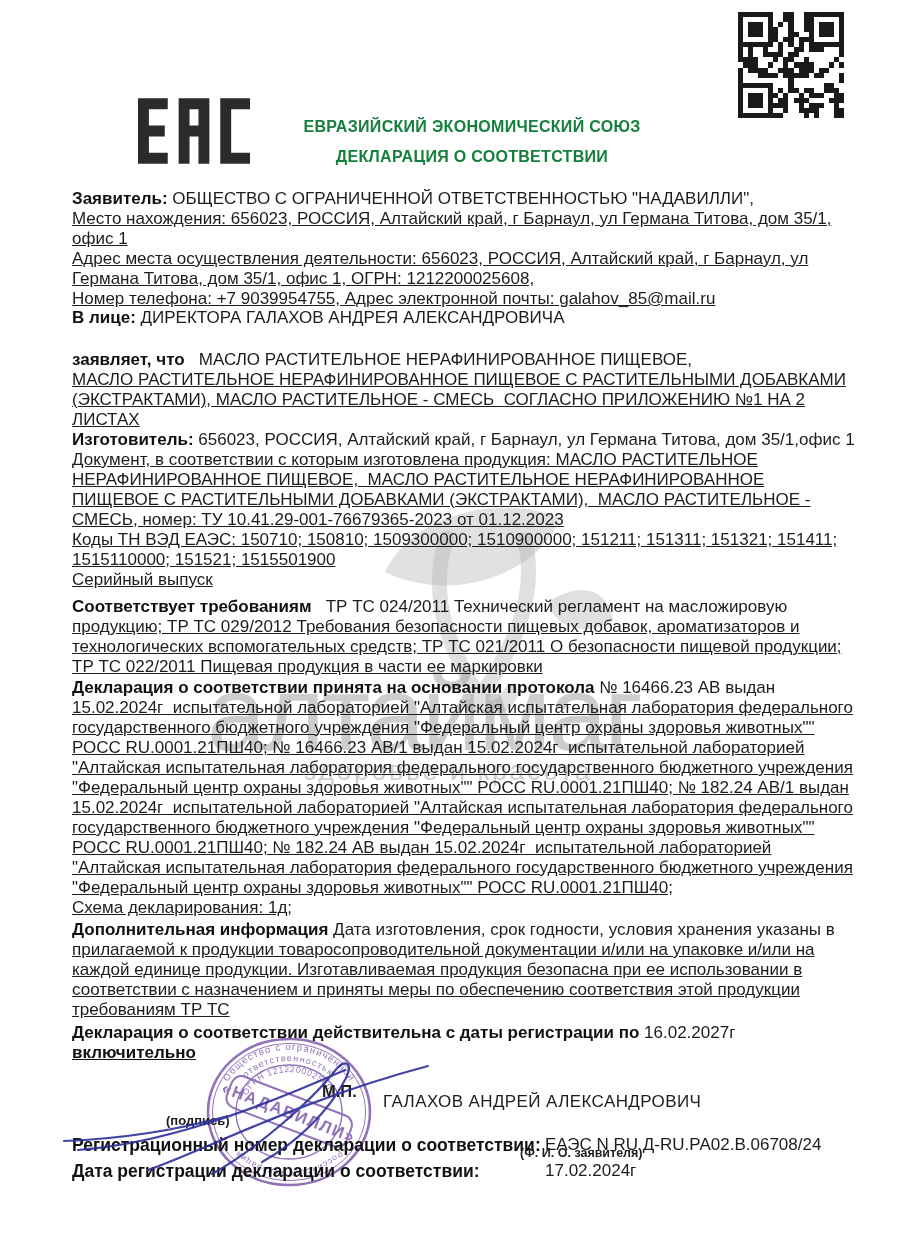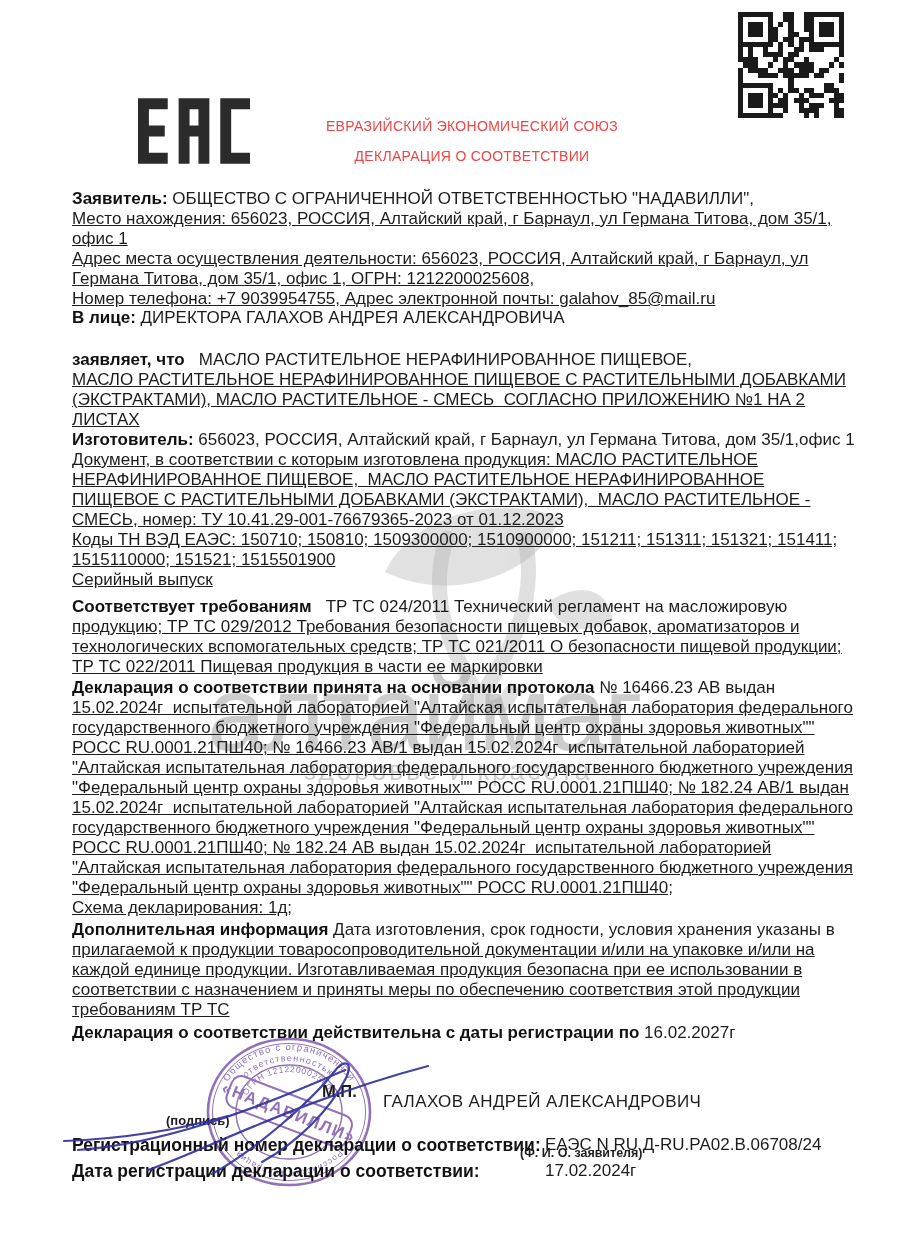--- a/index.html
+++ b/index.html
@@ -3,21 +3,21 @@
 <meta charset="utf-8">
 <style>
   html,body{margin:0;padding:0;background:#e9e9e9;}
   .page{
     position:relative;width:900px;height:1237px;margin:0 auto;
     background:#ffffff;overflow:hidden;
     font-family:"Liberation Sans",sans-serif;color:#1d1d1d;
   }
   
   .hline{position:absolute;left:72px;width:800px;text-align:center;
-    font-weight:normal;font-size:14px;letter-spacing:.3px;color:#ef4444;}
+    font-weight:bold;font-size:16px;letter-spacing:.3px;color:#15803d;}
   .eac{position:absolute;left:138px;top:98px;width:112px;height:66px;}
   .qr{position:absolute;left:738px;top:12px;width:106px;height:106px;}
   
   .para{position:absolute;left:72px;width:810px;margin:0;
     font-size:17px;line-height:20px;white-space:pre;color:#1c1c1c;}
   .para b{font-weight:bold;color:#111;text-align:center;}
   .lines{display:block;white-space:pre;text-decoration:underline;}
   .bold-line{font-weight:bold;color:#111;}
   
   .wm-emblem{position:absolute;left:355px;top:480px;width:265px;height:235px;z-index:0;}
@@ -344,21 +344,21 @@
 РОСС RU.0001.21ПШ40; № 182.24 АВ выдан 15.02.2024г  испытательной лабораторией
 "Алтайская испытательная лаборатория федерального государственного бюджетного учреждения
 "Федеральный центр охраны здоровья животных"" РОСС RU.0001.21ПШ40;
 Схема декларирования: 1д;</span></p>
 
   <p class="para z2" style="top:920px"><b>Дополнительная информация</b><span> Дата изготовления, срок годности, условия хранения указаны в</span><span class="lines">прилагаемой к продукции товаросопроводительной документации и/или на упаковке и/или на
 каждой единице продукции. Изготавливаемая продукция безопасна при ее использовании в
 соответствии с назначением и приняты меры по обеспечению соответствия этой продукции
 требованиям ТР ТС</span></p>
 
-  <p class="para z2" style="top:1023px"><b>Декларация о соответствии действительна с даты регистрации по</b><span> 16.02.2027г</span></p>
+  <p class="para z2" style="top:1023px"><b>Декларация о соответствии действительна с даты регистрации по</b><span> 16.02.2027г</span><span class="lines bold-line">включительно</span></p>
 
   <svg class="stamp" viewBox="0 0 172 160">
     <g fill="none" stroke="#7a53a8">
       <ellipse cx="86" cy="78" rx="81" ry="73" stroke-width="2.6"></ellipse>
       <ellipse cx="86" cy="78" rx="76.5" ry="68.5" stroke-width="1"></ellipse>
       <ellipse cx="86" cy="78" rx="53" ry="47" stroke-width="1.4"></ellipse>
     </g>
     <defs>
       <path id="arc1" d="M16,78 A70,62 0 0 1 156,78"></path>
       <path id="arc2" d="M28,78 A58,51 0 0 1 144,78"></path>

